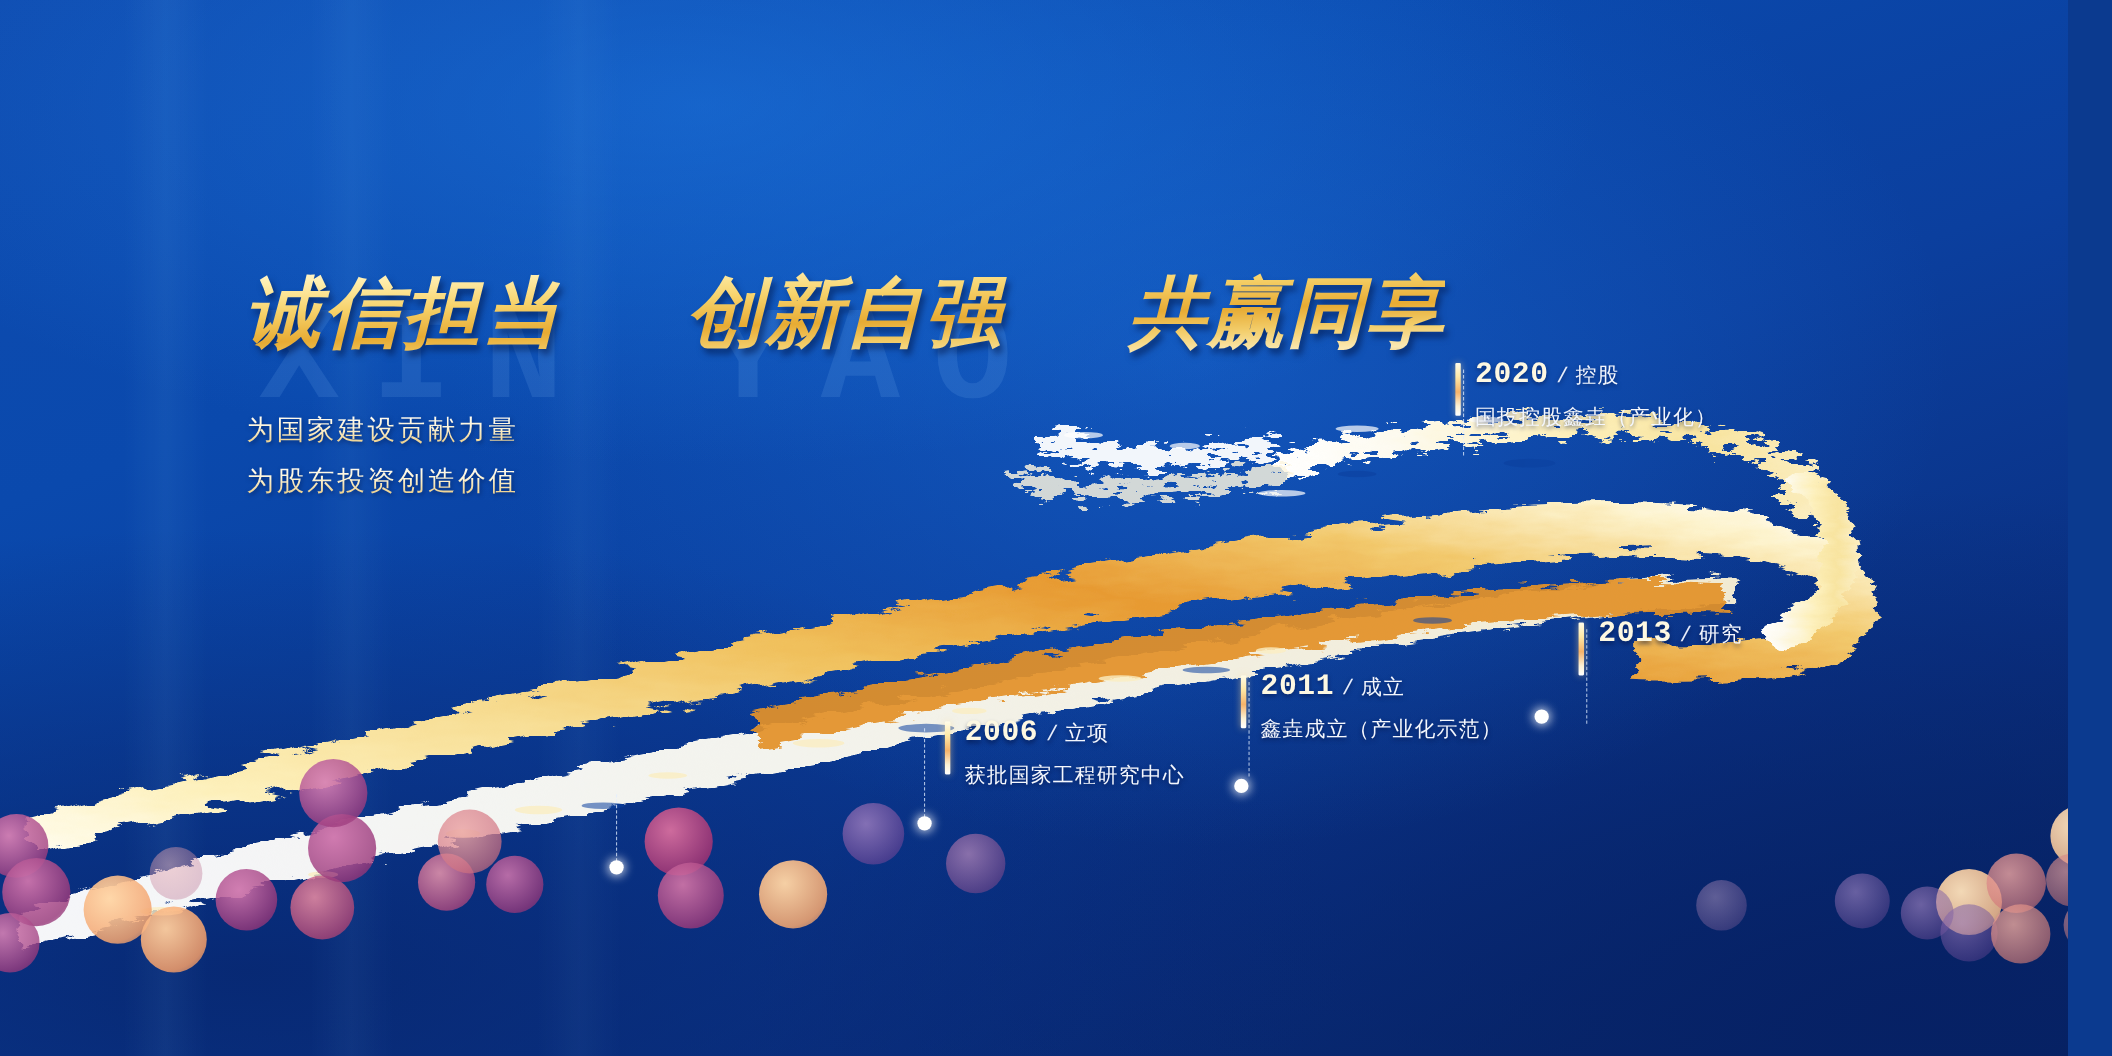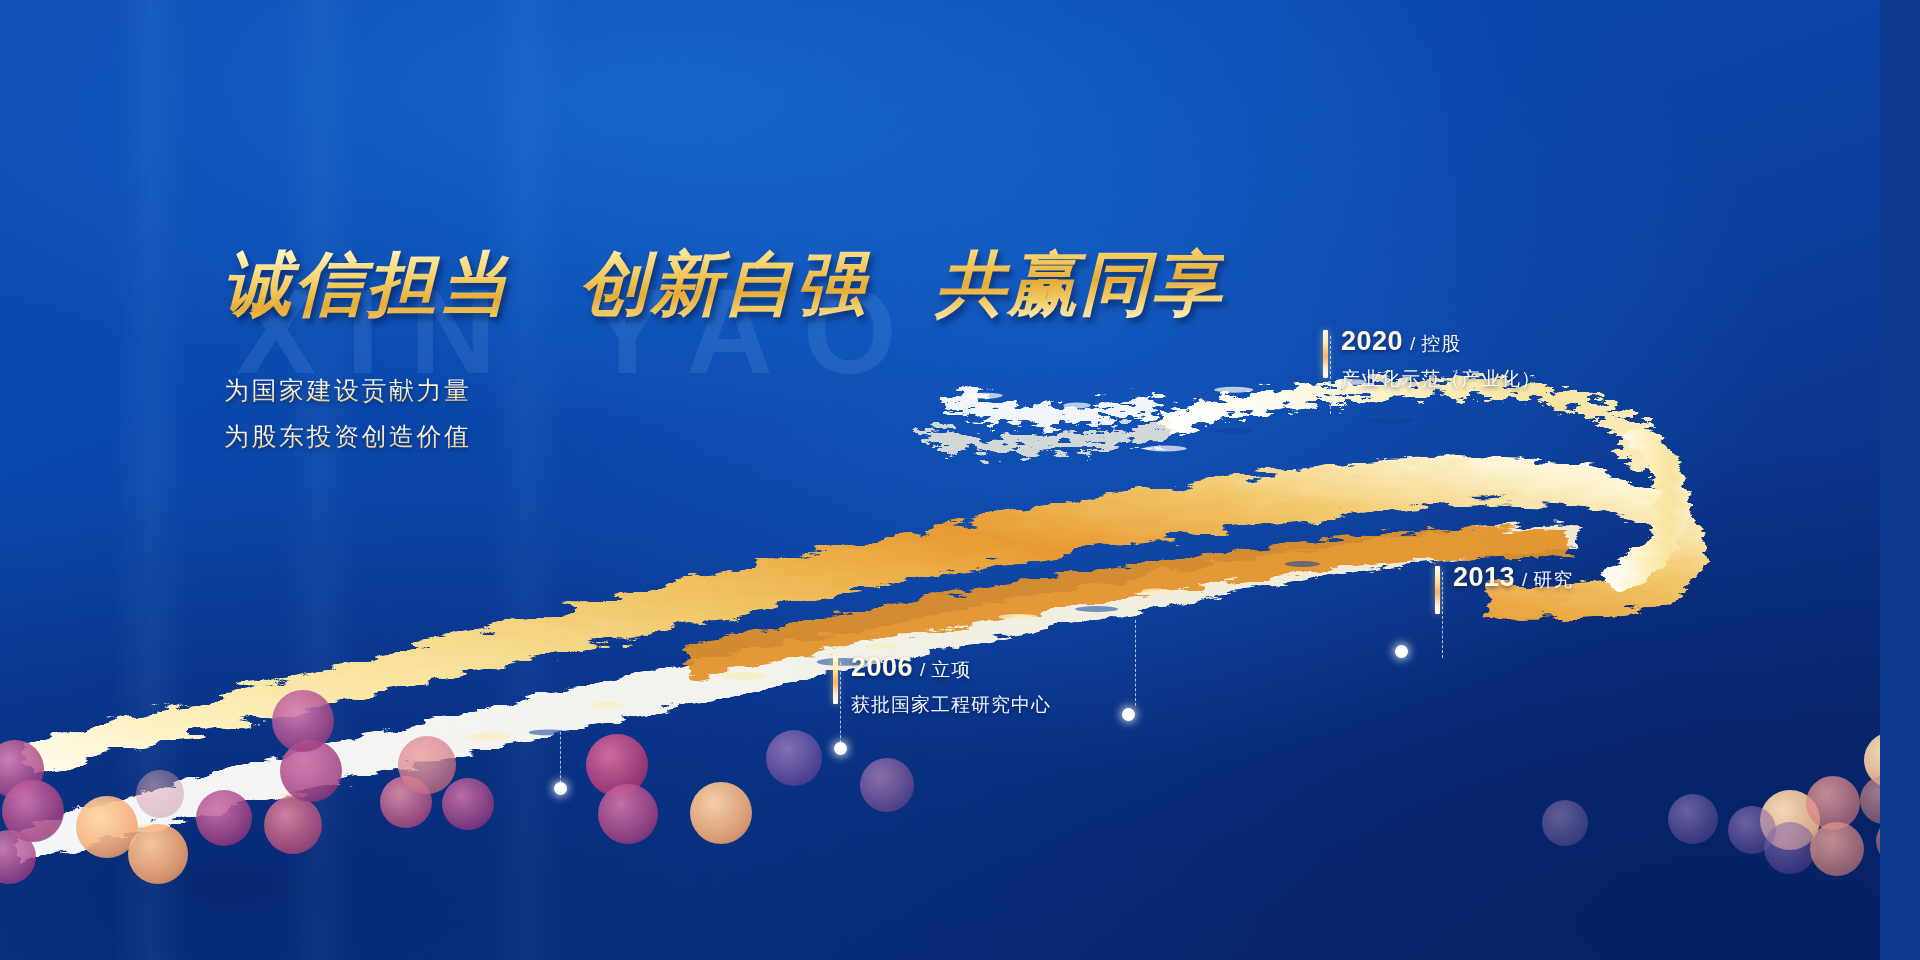--- a/index.html
+++ b/index.html
@@ -17,20 +17,21 @@
     position: relative;
     width: 1880px;
     height: 960px;
     overflow: hidden;
     background:
       radial-gradient(ellipse 70% 55% at 34% 10%, rgba(30,120,225,0.55) 0%, rgba(30,120,225,0) 62%),
       radial-gradient(ellipse 55% 70% at 58% 34%, rgba(26,108,215,0.50) 0%, rgba(26,108,215,0) 66%),
       radial-gradient(ellipse 90% 70% at 12% 92%, rgba(7,38,110,0.85) 0%, rgba(7,38,110,0) 60%),
       radial-gradient(ellipse 90% 80% at 92% 96%, rgba(6,32,100,0.90) 0%, rgba(6,32,100,0) 62%),
       linear-gradient(160deg, #0f4cb0 0%, #0a49ad 28%, #0b3f9e 52%, #0a3184 76%, #072663 100%);
+    font-family: Liberation Mono, monospace;
   }
 
   
   .streaks {
     position: absolute; inset: 0;
     background:
       linear-gradient(90deg, rgba(255,255,255,0) 6%, rgba(120,185,255,0.07) 8%, rgba(255,255,255,0) 10%),
       linear-gradient(90deg, rgba(255,255,255,0) 15%, rgba(120,185,255,0.06) 17%, rgba(255,255,255,0) 19%),
       linear-gradient(90deg, rgba(255,255,255,0) 26%, rgba(120,185,255,0.05) 28%, rgba(255,255,255,0) 30%);
     mix-blend-mode: screen;
@@ -338,44 +339,51 @@
     <span class="sp"></span>
     <span>共赢同享</span>
   </div>
 
   <div class="subline sub1">为国家建设贡献力量</div>
   <div class="subline sub2">为股东投资创造价值</div>
 
   <div class="leader" style="left:560px; top:722px; height:66px;"></div>
   <div class="dot" style="left:554px; top:782px;"></div>
 
-  <div class="tl" style="left:833px; top:610px;">
+  <div class="tl" style="left:859px; top:610px;">
     <div class="bar"></div>
     <div class="head">
       <span class="year">2006</span><span class="slash">/</span><span class="kind">立项</span>
     </div>
     <div class="desc">获批国家工程研究中心</div>
   </div>
   <div class="leader" style="left:840px; top:662px; height:86px;"></div>
   <div class="dot" style="left:834px; top:742px;"></div>
 
+  <div class="tl" style="left:1128px; top:568px;">
+    <div class="bar"></div>
+    <div class="head">
+      <span class="year">2011</span><span class="slash">/</span><span class="kind">成立</span>
+    </div>
+    <div class="desc">鑫垚成立（产业化示范）</div>
+  </div>
   <div class="leader" style="left:1135px; top:620px; height:86px;"></div>
   <div class="dot" style="left:1122px; top:708px;"></div>
 
   <div class="tl" style="left:1435px; top:520px;">
     <div class="bar"></div>
     <div class="head">
       <span class="year">2013</span><span class="slash">/</span><span class="kind">研究</span>
     </div>
   </div>
   <div class="leader" style="left:1442px; top:572px; height:86px;"></div>
   <div class="dot" style="left:1395px; top:645px;"></div>
 
   <div class="tl" style="left:1323px; top:284px;">
     <div class="bar"></div>
     <div class="head">
       <span class="year">2020</span><span class="slash">/</span><span class="kind">控股</span>
     </div>
-    <div class="desc">产业化示范（产业化）</div>
+    <div class="desc">国投控股鑫垚（产业化）</div>
   </div>
   <div class="leader" style="left:1330px; top:336px; height:78px;"></div>
 
 </div>
 
 </body></html>

